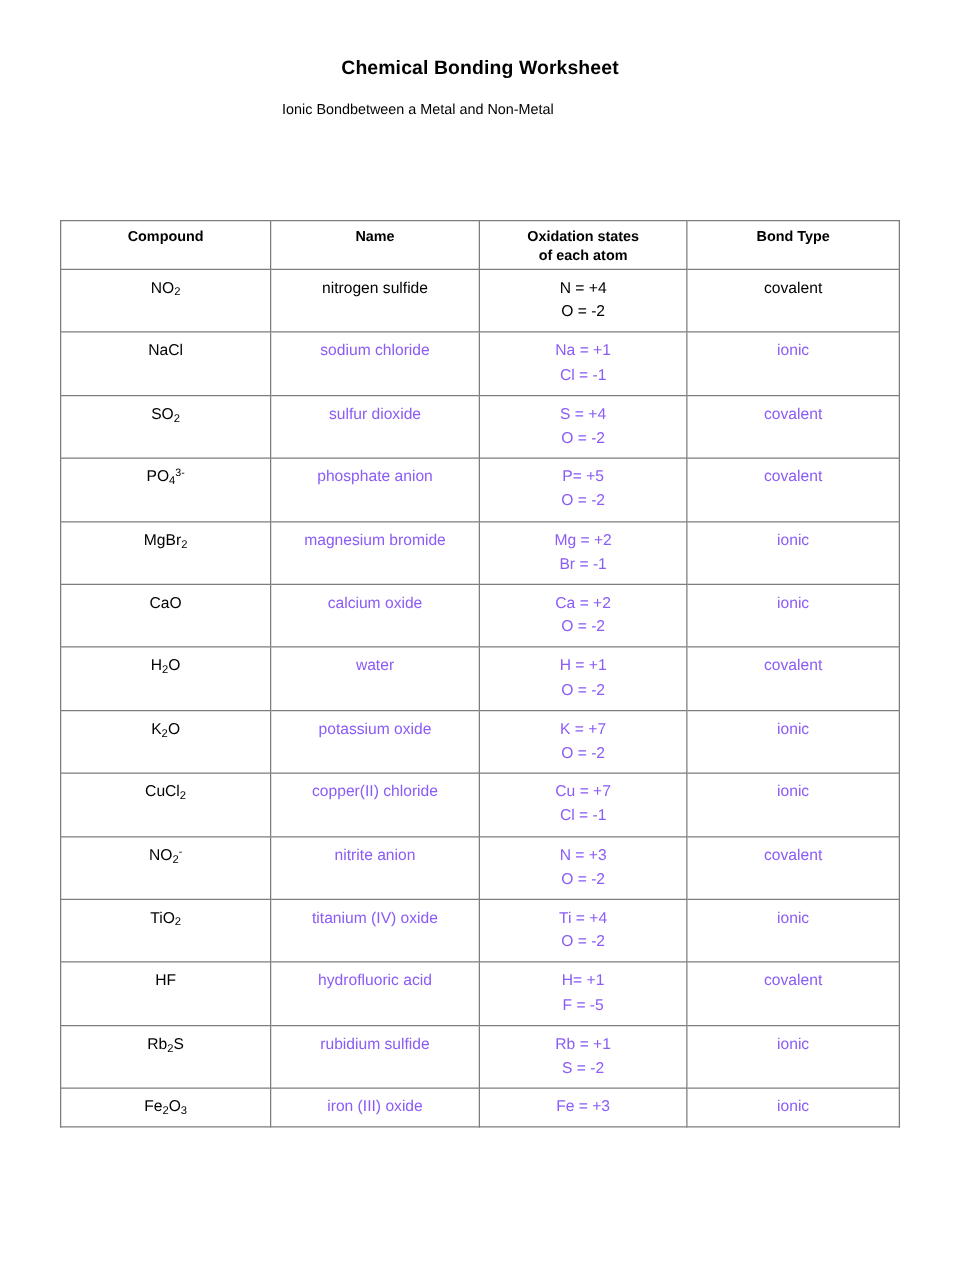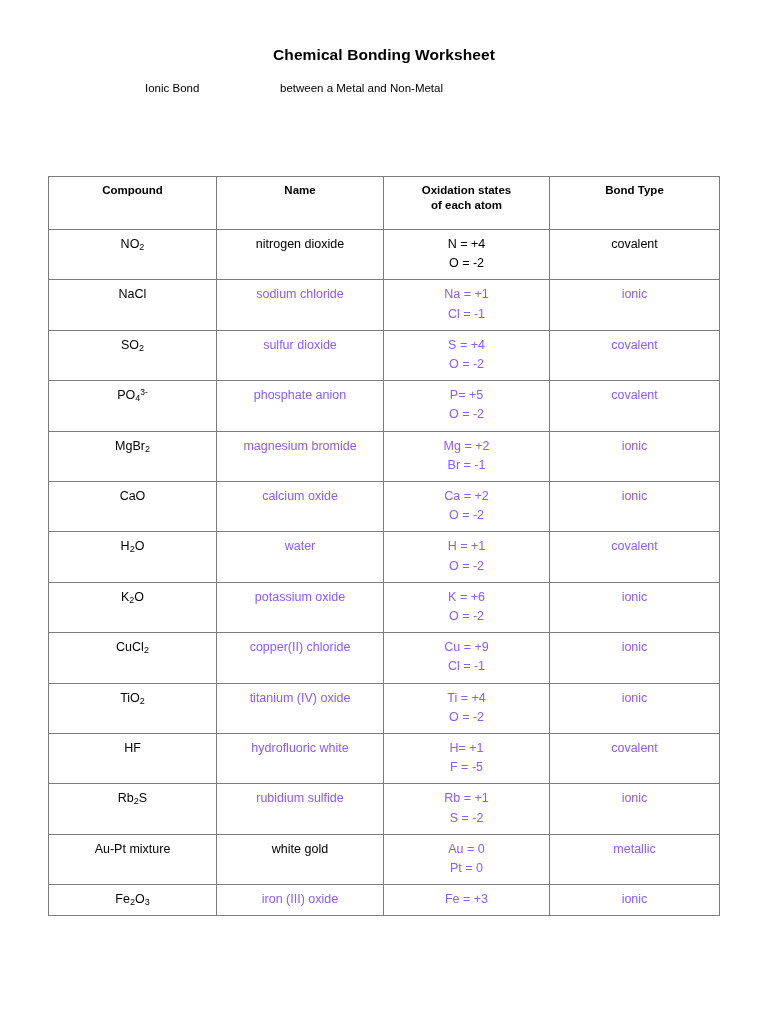--- a/index.html
+++ b/index.html
@@ -37,20 +37,21 @@
   
   .legend {
     position: absolute;
     top: 80px;
     left: 145px;
     font-size: 11.5px;
     line-height: 16.2px;
   }
   .legend-row {
     display: flex;
+    text-align: right;
   }
   .legend-term {
     width: 135px;
     flex: 0 0 135px;
   }
   .legend-def {
     flex: 1 1 auto;
     white-space: nowrap;
   }
 
@@ -69,21 +70,21 @@
     border: 1px solid #7d7d7d;
     padding: 0;
     text-align: center;
     vertical-align: top;
     color: #000000;
   }
   .bond-table thead th {
     font-weight: bold;
     font-size: 11.5px;
     line-height: 15px;
-    padding: 6px 2px 16px;
+    padding: 6px 2px 2px;
     vertical-align: top;
   }
 
   col.c-compound { width: 168px; }
   col.c-name     { width: 167px; }
   col.c-ox       { width: 166px; }
   col.c-bond     { width: 170px; }
 
   .bond-table tbody td {
     line-height: 19.2px;
@@ -147,21 +148,21 @@
         </tr>
     </thead>
     <tbody>
         <tr>
           <td>
             <div class="cell-lines ink-black">
               <div>NO<sub>2</sub></div>
             </div>
           </td>
           <td>
-            <div class="cell-lines ink-black">nitrogen dioxide</div>
+            <div class="cell-lines ink-black">nitrogen sulfide</div>
           </td>
           <td>
             <div class="cell-lines ink-black">
               <div>N = +4</div>
               <div>O = -2</div>
             </div>
           </td>
           <td>
             <div class="cell-lines ink-black">covalent</div>
           </td>
@@ -284,50 +285,69 @@
           <td>
             <div class="cell-lines ink-black">
               <div>K<sub>2</sub>O</div>
             </div>
           </td>
           <td>
             <div class="cell-lines ink-red">potassium oxide</div>
           </td>
           <td>
             <div class="cell-lines ink-red">
-              <div>K = +6</div>
+              <div>K = +7</div>
               <div>O = -2</div>
             </div>
           </td>
           <td>
             <div class="cell-lines ink-red">ionic</div>
           </td>
         </tr>
         <tr>
           <td>
             <div class="cell-lines ink-black">
               <div>CuCl<sub>2</sub></div>
             </div>
           </td>
           <td>
             <div class="cell-lines ink-red">copper(II) chloride</div>
           </td>
           <td>
             <div class="cell-lines ink-red">
-              <div>Cu = +9</div>
+              <div>Cu = +7</div>
               <div>Cl = -1</div>
             </div>
           </td>
           <td>
             <div class="cell-lines ink-red">ionic</div>
           </td>
         </tr>
         <tr>
           <td>
             <div class="cell-lines ink-black">
+              <div>NO<sub>2</sub><sup>-</sup></div>
+            </div>
+          </td>
+          <td>
+            <div class="cell-lines ink-red">nitrite anion</div>
+          </td>
+          <td>
+            <div class="cell-lines ink-red">
+              <div>N = +3</div>
+              <div>O = -2</div>
+            </div>
+          </td>
+          <td>
+            <div class="cell-lines ink-red">covalent</div>
+          </td>
+        </tr>
+        <tr>
+          <td>
+            <div class="cell-lines ink-black">
               <div>TiO<sub>2</sub></div>
             </div>
           </td>
           <td>
             <div class="cell-lines ink-red">titanium (IV) oxide</div>
           </td>
           <td>
             <div class="cell-lines ink-red">
               <div>Ti = +4</div>
               <div>O = -2</div>
@@ -337,21 +357,21 @@
             <div class="cell-lines ink-red">ionic</div>
           </td>
         </tr>
         <tr>
           <td>
             <div class="cell-lines ink-black">
               <div>HF</div>
             </div>
           </td>
           <td>
-            <div class="cell-lines ink-red">hydrofluoric white</div>
+            <div class="cell-lines ink-red">hydrofluoric acid</div>
           </td>
           <td>
             <div class="cell-lines ink-red">
               <div>H= +1</div>
               <div>F = -5</div>
             </div>
           </td>
           <td>
             <div class="cell-lines ink-red">covalent</div>
           </td>
@@ -371,39 +391,20 @@
               <div>S = -2</div>
             </div>
           </td>
           <td>
             <div class="cell-lines ink-red">ionic</div>
           </td>
         </tr>
         <tr>
           <td>
             <div class="cell-lines ink-black">
-              <div>Au-Pt mixture</div>
-            </div>
-          </td>
-          <td>
-            <div class="cell-lines ink-black">white gold</div>
-          </td>
-          <td>
-            <div class="cell-lines ink-red">
-              <div>Au = 0</div>
-              <div>Pt = 0</div>
-            </div>
-          </td>
-          <td>
-            <div class="cell-lines ink-red">metallic</div>
-          </td>
-        </tr>
-        <tr>
-          <td>
-            <div class="cell-lines ink-black">
               <div>Fe<sub>2</sub>O<sub>3</sub></div>
             </div>
           </td>
           <td>
             <div class="cell-lines ink-red">iron (III) oxide</div>
           </td>
           <td>
             <div class="cell-lines ink-red">
               <div>Fe = +3</div>
             </div>

